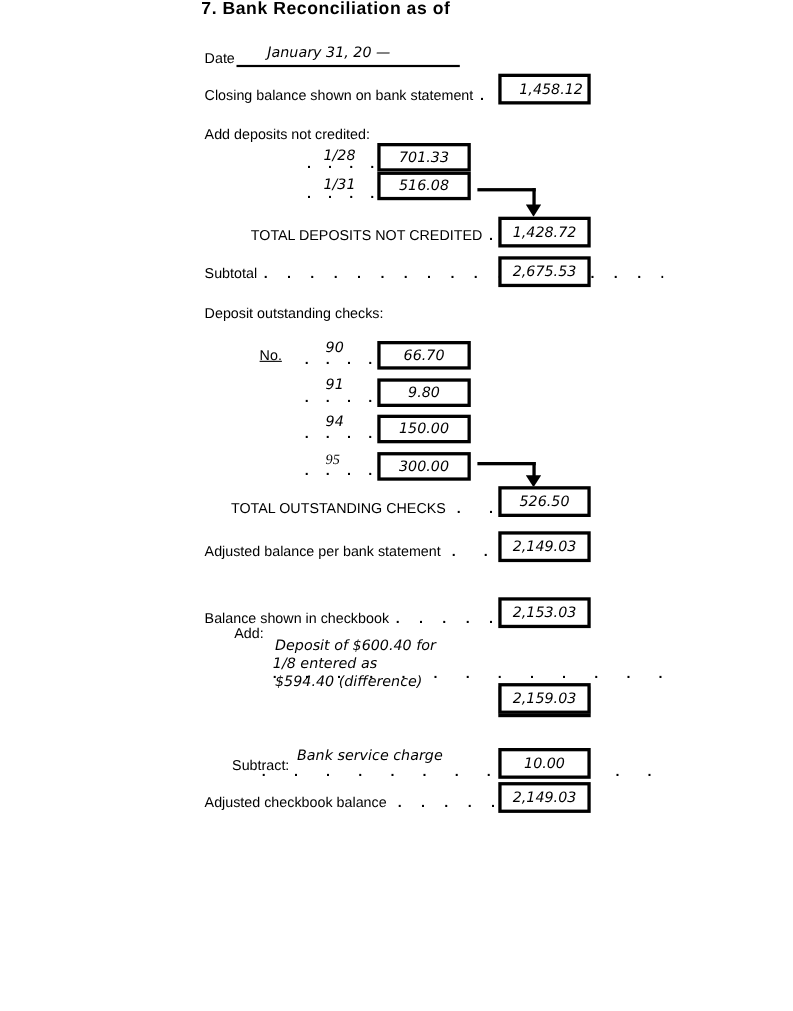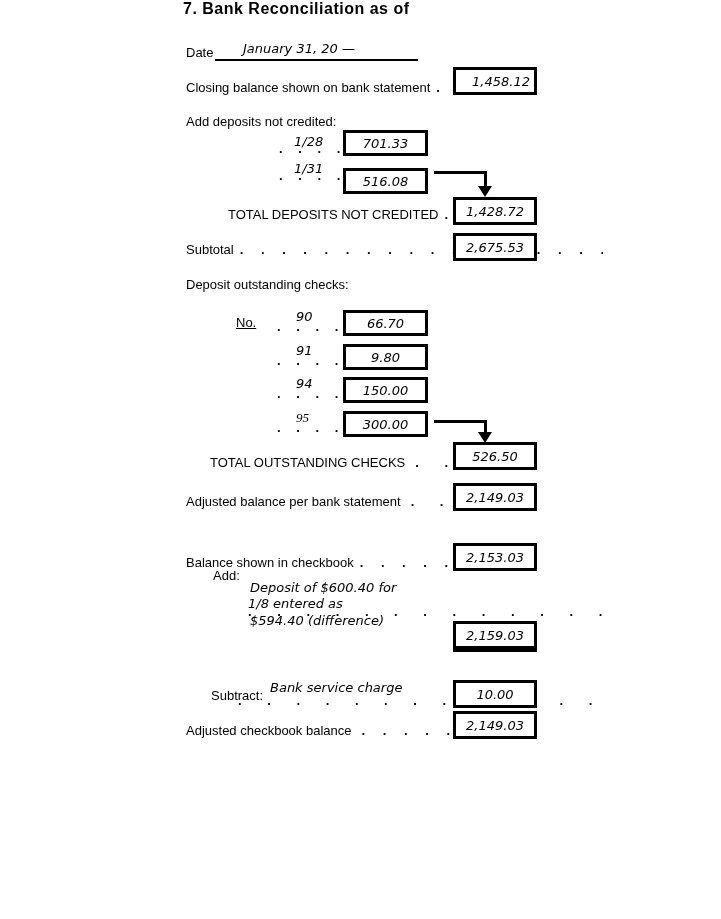--- a/index.html
+++ b/index.html
@@ -47,21 +47,21 @@
   <div class="abs lbl" style="left:186px;top:114px;">Add deposits not credited:</div>
 
   <div class="abs hand" style="left:294px;top:134px;">1/28</div>
   <div class="abs dots-sm" style="left:279px;top:141px;">. . . . .</div>
   <div class="vbox vbox-l" style="top:130px;">
     <span class="val">701.33</span>
   </div>
 
   <div class="abs hand" style="left:294px;top:161px;">1/31</div>
   <div class="abs dots-sm" style="left:279px;top:168px;">. . . . .</div>
-  <div class="vbox vbox-l" style="top:168px;">
+  <div class="vbox vbox-l" style="top:156px;">
     <span class="val">516.08</span>
   </div>
 
   <div class="hline" style="left:434px;top:171px;width:53px;"></div>
   <div class="vline" style="left:484px;top:171px;height:16px;"></div>
   <div class="arrowhead" style="left:478px;top:186px;"></div>
 
   <div class="abs" style="left:228px;top:205px;">
     <span class="lbl">TOTAL DEPOSITS NOT CREDITED</span><span class="dots-wide gap-sm">. .</span>
   </div>

